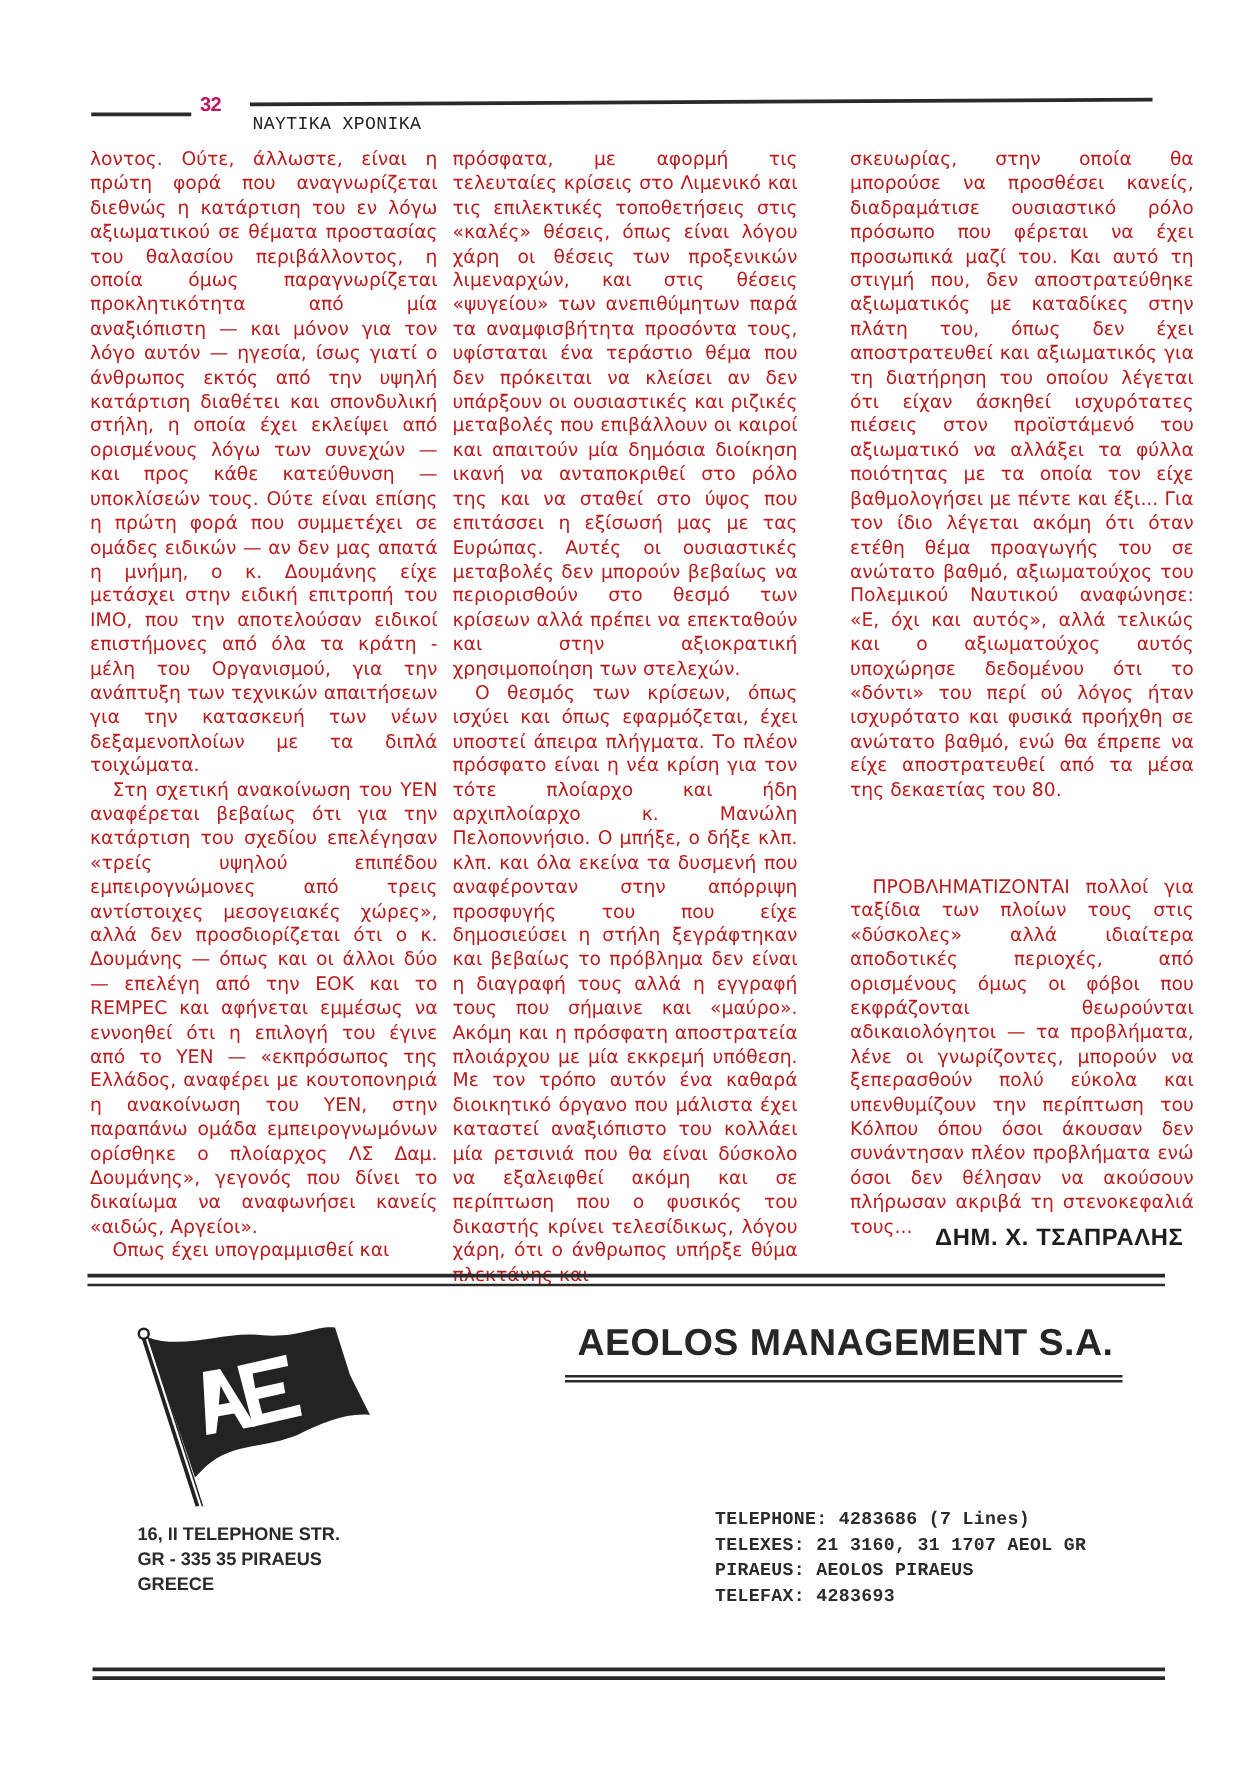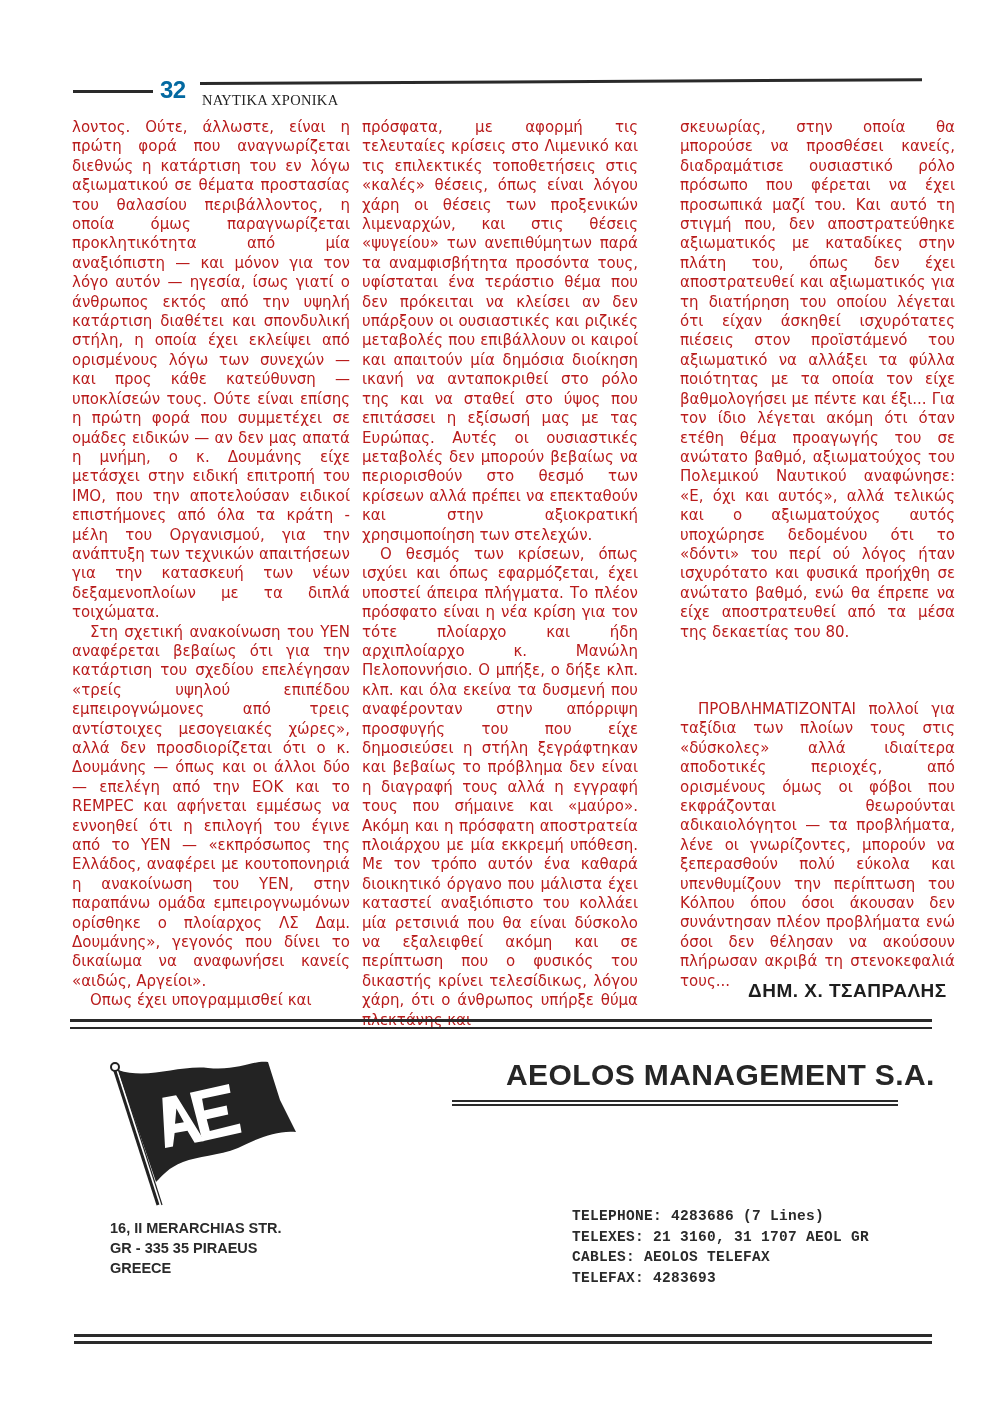--- a/index.html
+++ b/index.html
@@ -2,38 +2,38 @@
 <html><head>
 <meta charset="utf-8">
 <style>
   html, body { margin: 0; padding: 0; background: #ffffff; }
   body { width: 1000px; height: 1414px; position: relative; overflow: hidden;
          font-family: "DejaVu Sans", "Liberation Sans", sans-serif; color: #1c1c1c; }
 
   
   .hdr-line-left { position: absolute; left: 73px; top: 90px; width: 80px; height: 3px; background: #2a2a2a; }
   .hdr-line-right { position: absolute; left: 200px; top: 82px; width: 722px; height: 3px; background: #2a2a2a; transform: rotate(-0.3deg); transform-origin: left; }
-  .page-num { position: absolute; left: 160px; top: 76px; font-family: "Liberation Sans", sans-serif; font-weight: bold; font-size: 24px; letter-spacing: -0.5px; color: #0369a1; }
-  .mag-title { position: absolute; left: 202px; top: 92px; font-family: Liberation Serif, serif; font-size: 14.5px; letter-spacing: 0.3px; color: #222; }
+  .page-num { position: absolute; left: 160px; top: 76px; font-family: "Liberation Sans", sans-serif; font-weight: bold; font-size: 16px; letter-spacing: -0.5px; color: #be185d; }
+  .mag-title { position: absolute; left: 202px; top: 92px; font-family: Liberation Mono, monospace; font-size: 14.5px; letter-spacing: 0.3px; color: #222; }
 
   
   .col { position: absolute; top: 118px; font-size: 15px; line-height: 19.4px; text-align: justify; color: #b91c1c; }
   .col p { margin: 0; }
   .col .indent { text-indent: 18px; }
   .col1 { left: 72px; width: 278px; }
   .col2 { left: 362px; width: 276px; }
   .col3 { left: 680px; width: 275px; }
   .gap { height: 58px; }
   .signature { position: absolute; left: 748px; top: 980px; font-family: "Liberation Sans", sans-serif; font-weight: bold; font-size: 19px; letter-spacing: 0.5px; color: #1e1e1e; }
 
   
   .sep { position: absolute; background: #2a2a2a; }
 
   
-  .ad-name { position: absolute; left: 462px; top: 1058px; font-family: "Liberation Sans", sans-serif; font-weight: bold; font-size: 30px; letter-spacing: 0.4px; color: #262626; margin-left: 44px; }
+  .ad-name { position: absolute; left: 462px; top: 1058px; font-family: "Liberation Sans", sans-serif; font-weight: bold; font-size: 30px; letter-spacing: 0.4px; color: #262626; }
   .ad-underline { position: absolute; left: 452px; width: 446px; height: 2px; background: #2a2a2a; }
   .flag { position: absolute; left: 108px; top: 1060px; width: 190px; height: 150px; }
   .address { position: absolute; left: 110px; top: 1218px; font-family: "Liberation Sans", sans-serif; font-weight: bold; font-size: 14.5px; line-height: 20px; color: #2a2a2a; }
   .contacts { position: absolute; left: 572px; top: 1206px; font-family: Liberation Mono, monospace; font-weight: bold; font-size: 14.5px; line-height: 20.5px; color: #2a2a2a; letter-spacing: 0.3px; }
   .line { display: block; white-space: nowrap; }
 </style>
 </head>
 <body>
 
 <div class="hdr-line-left"></div>
@@ -76,27 +76,27 @@
       <path d="M58 30 L 72 30 L 92 80 L 82 80 L 77 67 L 64 67 L 60 80 L 52 80 Z M 66 58 L 75 58 L 70 43 Z"></path>
       <path d="M86 30 L 126 28 L 126 37 L 97 38 L 97 50 L 120 49 L 120 58 L 98 59 L 99 71 L 130 69 L 130 78 L 90 80 Z"></path>
     </g>
   </svg>
 
   <div class="ad-name">AEOLOS MANAGEMENT S.A.</div>
   <div class="ad-underline" style="top:1100px;"></div>
   <div class="ad-underline" style="top:1104px;"></div>
 
   <div class="address">
-    <span class="line">16, II MERARCHIAS STR.</span>
+    <span class="line">16, II TELEPHONE STR.</span>
     <span class="line">GR - 335 35 PIRAEUS</span>
     <span class="line">GREECE</span>
   </div>
 
   <div class="contacts">
     <span class="line">TELEPHONE: 4283686 (7 Lines)</span>
     <span class="line">TELEXES: 21 3160, 31 1707 AEOL GR</span>
-    <span class="line">CABLES: AEOLOS TELEFAX</span>
+    <span class="line">PIRAEUS: AEOLOS PIRAEUS</span>
     <span class="line">TELEFAX: 4283693</span>
   </div>
 </div>
 
 <div class="sep" style="left:74px; top:1334px; width:858px; height:3px;"></div>
 <div class="sep" style="left:74px; top:1341px; width:858px; height:3px;"></div>
 
 </body></html>

